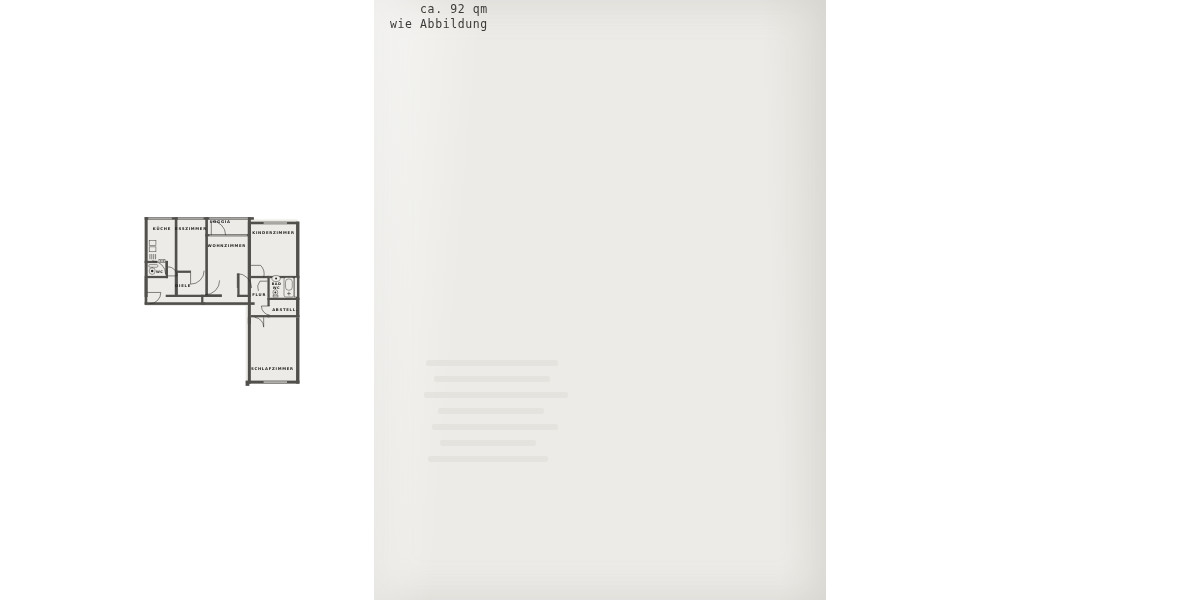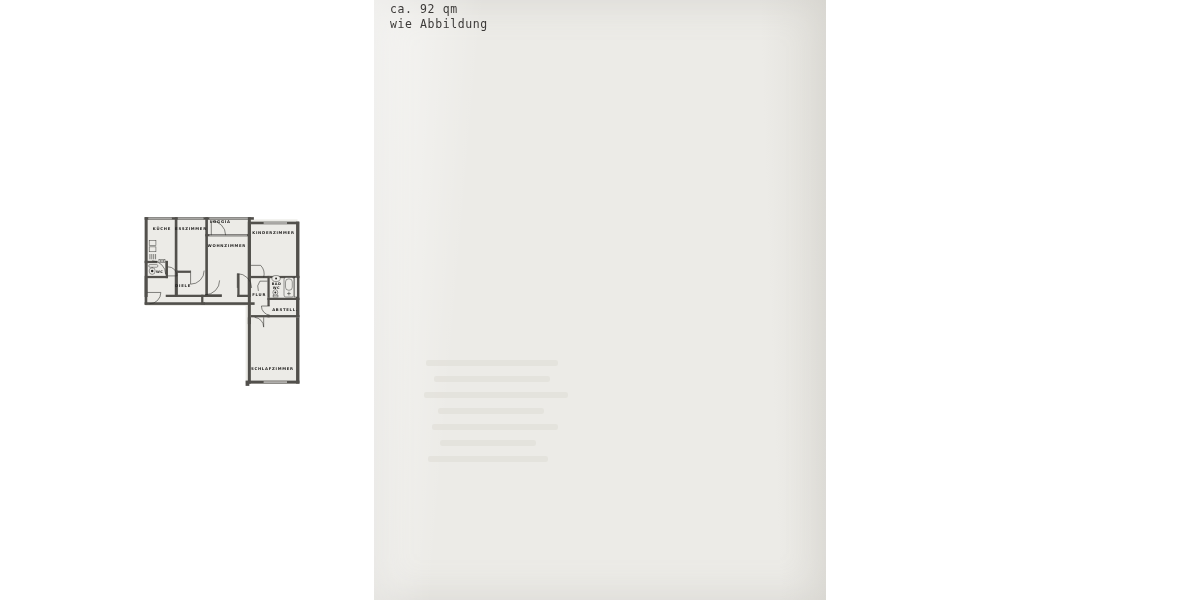--- a/index.html
+++ b/index.html
@@ -55,21 +55,21 @@
 
     <div class="ghost" style="left:52px;top:360px;width:132px;height:6px;"></div>
     <div class="ghost" style="left:60px;top:376px;width:116px;height:6px;"></div>
     <div class="ghost" style="left:50px;top:392px;width:144px;height:6px;"></div>
     <div class="ghost" style="left:64px;top:408px;width:106px;height:6px;"></div>
     <div class="ghost" style="left:58px;top:424px;width:126px;height:6px;"></div>
     <div class="ghost" style="left:66px;top:440px;width:96px;height:6px;"></div>
     <div class="ghost" style="left:54px;top:456px;width:120px;height:6px;"></div>
   </div>
 
-  <div id="hdr" style="left:390px;">
+  <div id="hdr" style="left:390px;text-align:right;">
 
     <div class="ln">ca. 92 qm</div>
     <div class="ln">wie Abbildung</div>
   </div>
 
   <svg id="plan" width="1200" height="600" viewBox="0 0 1200 600">
 
     <g>
       <rect class="room" x="386" y="86" width="404" height="230"></rect>
       <rect class="room" x="652" y="92" width="140" height="430"></rect>

